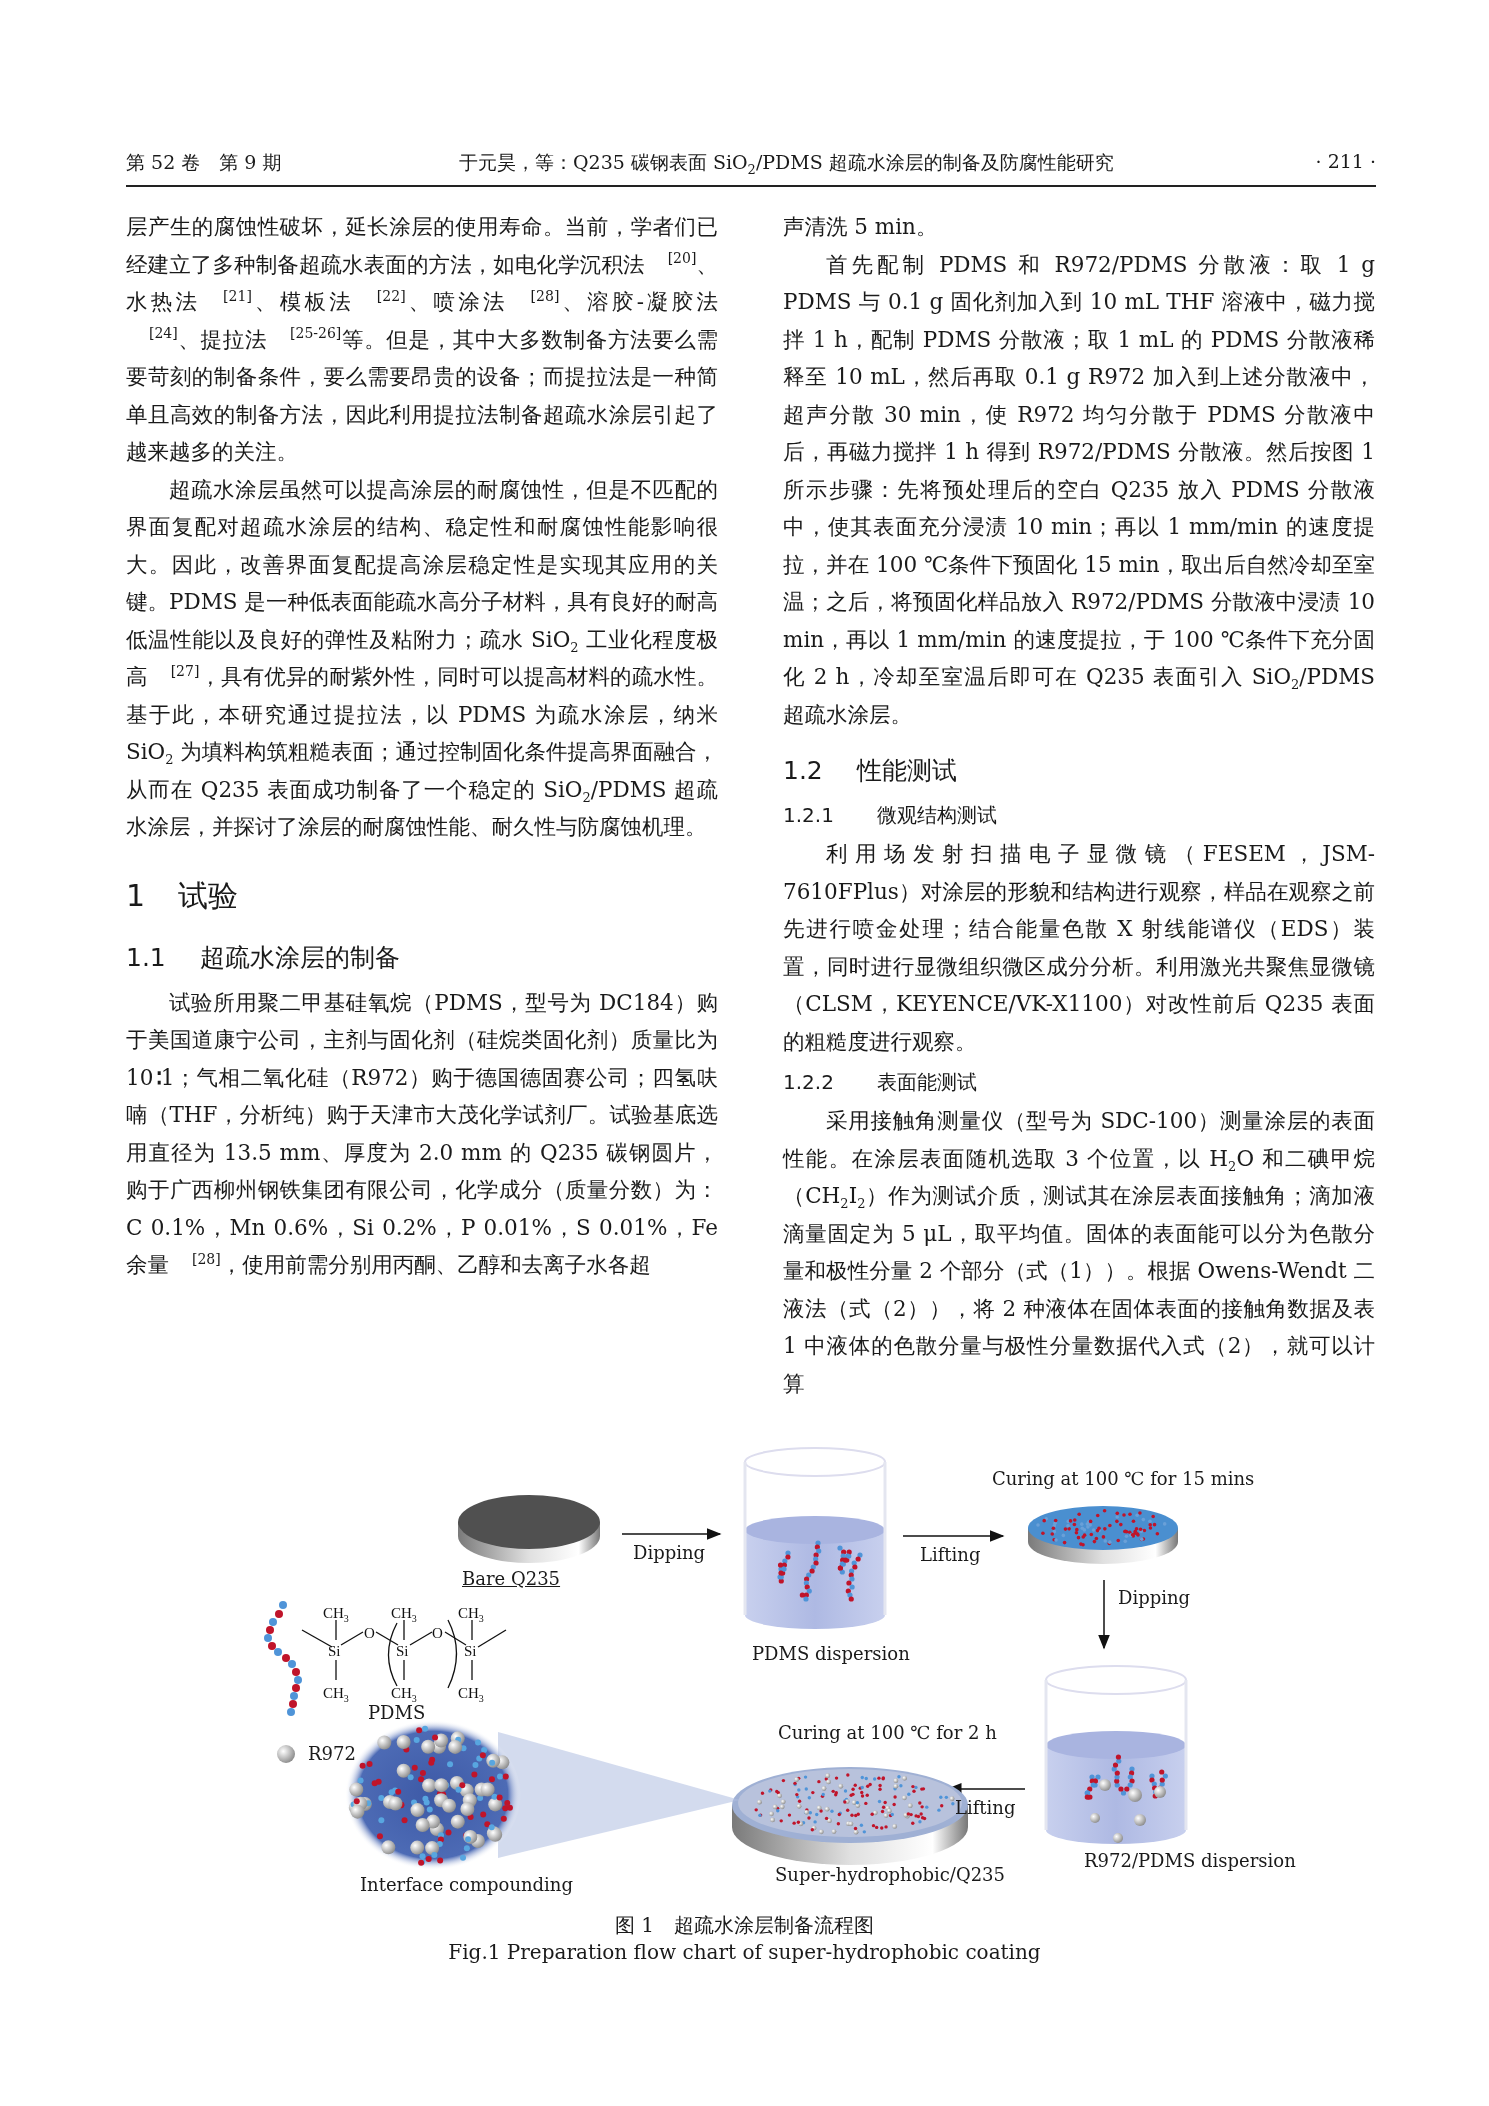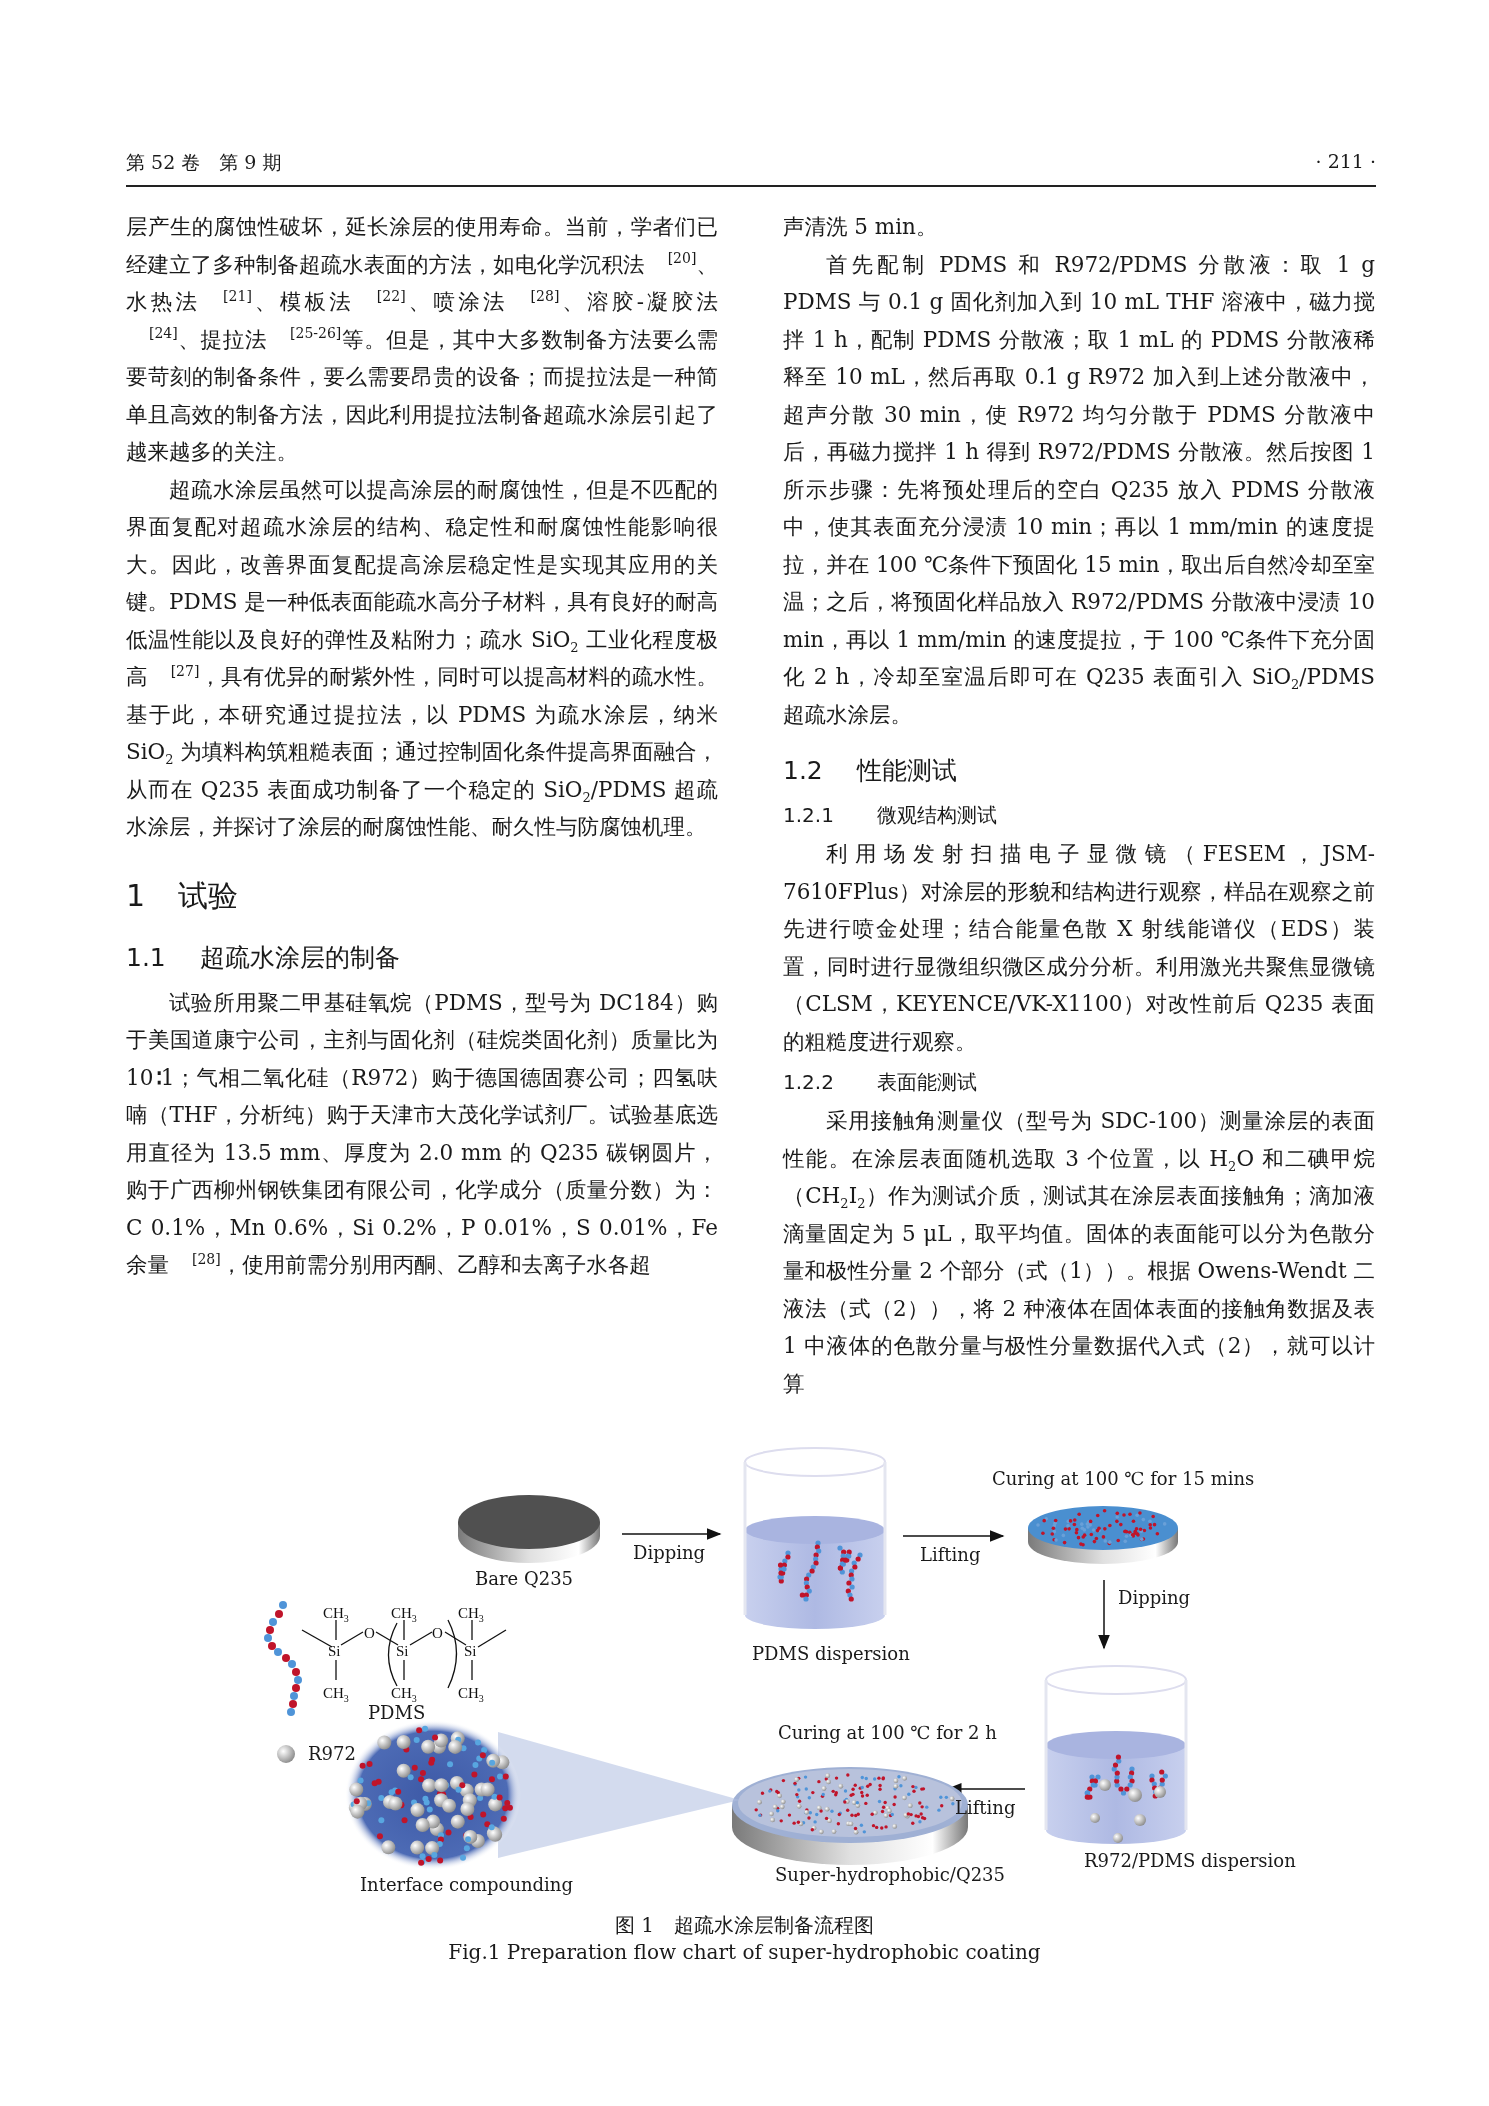--- a/index.html
+++ b/index.html
@@ -26,20 +26,21 @@
   .h3 .num{width:94px;}
   .figure{position:absolute;left:240px;top:1440px;width:1040px;height:520px;}
   .fig-label{position:absolute;font-size:18px;white-space:nowrap;}
   .caption{position:absolute;left:0;width:1489px;text-align:center;font-size:20px;}
 </style>
 </head>
 <body>
 
 <div class="header">
   <span class="l">第 52 卷　第 9 期</span>
+  <span class="c"><span>于元昊，等：Q235 碳钢表面 SiO</span><sub>2</sub><span>/PDMS 超疏水涂层的制备及防腐性能研究</span></span>
   <span class="r">· 211 ·</span>
 </div>
 <div class="rule"></div>
 
 <div class="col left">
   <p><span>层产生的腐蚀性破坏，延长涂层的使用寿命。当前，学者们已经建立了多种制备超疏水表面的方法，如电化学沉积法</span><sup>[20]</sup><span>、水热法</span><sup>[21]</sup><span>、模板法</span><sup>[22]</sup><span>、喷涂法</span><sup>[28]</sup><span>、溶胶-凝胶法</span><sup>[24]</sup><span>、提拉法</span><sup>[25-26]</sup><span>等。但是，其中大多数制备方法要么需要苛刻的制备条件，要么需要昂贵的设备；而提拉法是一种简单且高效的制备方法，因此利用提拉法制备超疏水涂层引起了越来越多的关注。</span></p>
   <p class="indent"><span>超疏水涂层虽然可以提高涂层的耐腐蚀性，但是不匹配的界面复配对超疏水涂层的结构、稳定性和耐腐蚀性能影响很大。因此，改善界面复配提高涂层稳定性是实现其应用的关键。PDMS 是一种低表面能疏水高分子材料，具有良好的耐高低温性能以及良好的弹性及粘附力；疏水 SiO</span><sub>2</sub><span> 工业化程度极高</span><sup>[27]</sup><span>，具有优异的耐紫外性，同时可以提高材料的疏水性。基于此，本研究通过提拉法，以 PDMS 为疏水涂层，纳米 SiO</span><sub>2</sub><span> 为填料构筑粗糙表面；通过控制固化条件提高界面融合，从而在 Q235 表面成功制备了一个稳定的 SiO</span><sub>2</sub><span>/PDMS 超疏水涂层，并探讨了涂层的耐腐蚀性能、耐久性与防腐蚀机理。</span></p>
   <div class="h1"><span class="num">1</span><span>试验</span></div>
   <div class="h2"><span class="num">1.1</span><span>超疏水涂层的制备</span></div>
   <p class="indent"><span>试验所用聚二甲基硅氧烷（PDMS，型号为 DC184）购于美国道康宁公司，主剂与固化剂（硅烷类固化剂）质量比为 10∶1；气相二氧化硅（R972）购于德国德固赛公司；四氢呋喃（THF，分析纯）购于天津市大茂化学试剂厂。试验基底选用直径为 13.5 mm、厚度为 2.0 mm 的 Q235 碳钢圆片，购于广西柳州钢铁集团有限公司，化学成分（质量分数）为：C 0.1%，Mn 0.6%，Si 0.2%，P 0.01%，S 0.01%，Fe 余量</span><sup>[28]</sup><span>，使用前需分别用丙酮、乙醇和去离子水各超</span></p>
@@ -659,21 +660,21 @@
       <text x="88" y="216">Si</text>
       <text x="156" y="216">Si</text>
       <text x="224" y="216">Si</text>
       <text x="124" y="198">O</text>
       <text x="192" y="198">O</text>
     </g>
 
     <circle cx="46" cy="314" r="9" fill="url(#sph)"></circle>
   </svg>
 
-  <span class="fig-label" style="left:235px;top:128px;">Bare Q235</span>
+  <span class="fig-label" style="left:222px;top:128px;text-decoration:underline;">Bare Q235</span>
   <span class="fig-label" style="left:393px;top:102px;">Dipping</span>
   <span class="fig-label" style="left:512px;top:203px;">PDMS dispersion</span>
   <span class="fig-label" style="left:680px;top:104px;">Lifting</span>
   <span class="fig-label" style="left:752px;top:28px;">Curing at 100 ℃ for 15 mins</span>
   <span class="fig-label" style="left:878px;top:147px;">Dipping</span>
   <span class="fig-label" style="left:815px;top:410px;margin-left:29px;">R972/PDMS dispersion</span>
   <span class="fig-label" style="left:715px;top:357px;">Lifting</span>
   <span class="fig-label" style="left:538px;top:282px;">Curing at 100 ℃ for 2 h</span>
   <span class="fig-label" style="left:535px;top:424px;">Super-hydrophobic/Q235</span>
   <span class="fig-label" style="left:120px;top:434px;">Interface compounding</span>

